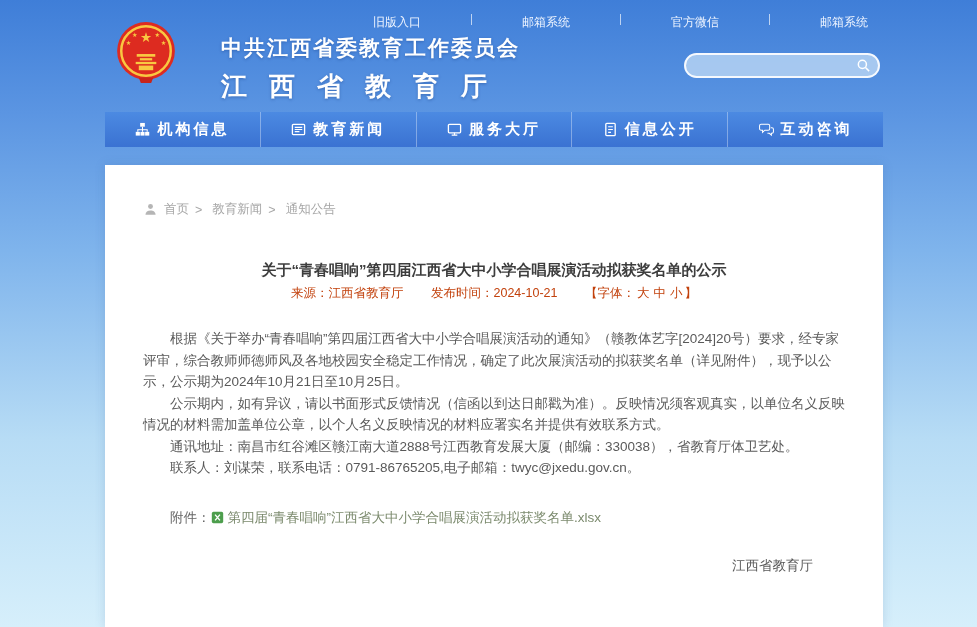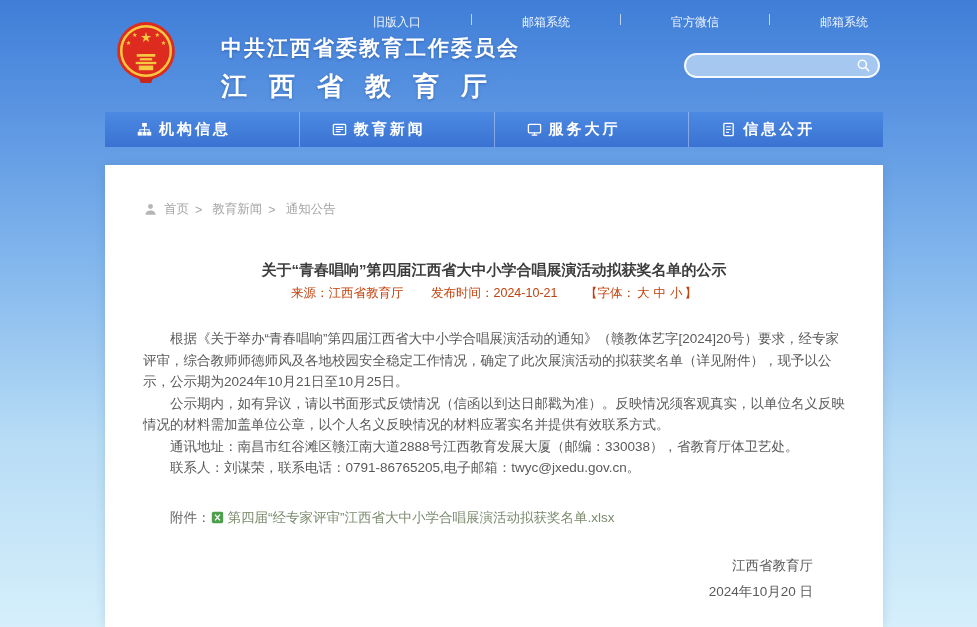--- a/index.html
+++ b/index.html
@@ -21,23 +21,23 @@
   .top-links .pipe { width:1px; height:11px; background:rgba(255,255,255,.65); }
   .search { position:absolute; top:53px; right:97px; width:196px; height:25px;
             border:2px solid rgba(255,255,255,.9); border-radius:14px;
             background:rgba(195,220,246,.75); display:flex; align-items:center; }
   .search input { flex:1; min-width:0; border:none; background:transparent; outline:none;
                   padding:0 10px; font-size:12px; color:#2a4a7a; }
   .search .mag { width:15px; height:15px; margin-right:7px; cursor:pointer; flex:none; }
   
   .navbar { position:absolute; left:105px; top:112px; width:778px; height:35px; display:flex;
             background:linear-gradient(180deg,#4c8ae2 0%,#3a72d2 100%); }
-  .nav-item { flex:1; display:flex; align-items:center; justify-content:flex-start; gap:7px;
+  .nav-item { flex:1; display:flex; align-items:center; justify-content:center; gap:7px;
               color:#fff; font-size:15px; font-weight:bold; letter-spacing:3px; cursor:pointer;
-              border-right:1px solid rgba(255,255,255,.35);padding-left:32px; }
+              border-right:1px solid rgba(255,255,255,.35); }
   .nav-item:last-child { border-right:none; }
   .nav-item svg { width:15px; height:15px; flex:none; }
   
   .card { position:absolute; left:105px; top:165px; width:778px; height:462px; background:#fff;
           box-shadow:0 0 10px rgba(50,90,150,.18); padding:36px 38px 0; overflow:hidden; }
   .breadcrumb { display:flex; align-items:center; gap:6px; color:#a6a6a6; font-size:12.5px; }
   .breadcrumb svg { width:15px; height:15px; }
   .crumb { cursor:pointer; }
   .crumb-sep { margin-right:4px; }
   .article-title { margin:36px 28px 0; text-align:center; font-size:15px; font-weight:bold;
@@ -132,20 +132,27 @@
     </div>
 
     <div class="nav-item">
       <svg viewBox="0 0 16 16">
         <rect x="3" y="1.5" width="10" height="13" rx="1" fill="none" stroke="#fff" stroke-width="1.4"></rect>
         <path d="M5.5 5h5 M5.5 8h5 M5.5 11h3" stroke="#fff" stroke-width="1.2"></path>
       </svg>
       <span>信息公开</span>
     </div>
 
+    <div class="nav-item">
+      <svg viewBox="0 0 16 16">
+        <path d="M2.2 2.5h7.6c.9 0 1.6.7 1.6 1.6v3c0 .9-.7 1.6-1.6 1.6H6.2L3.8 11V8.7H2.2c-.9 0-1.6-.7-1.6-1.6v-3c0-.9.7-1.6 1.6-1.6z" fill="none" stroke="#fff" stroke-width="1.1"></path>
+        <path d="M12.6 6.2h1.2c.9 0 1.6.7 1.6 1.6v2.6c0 .9-.7 1.6-1.6 1.6h-.6v2l-2.2-2h-2" fill="none" stroke="#fff" stroke-width="1.1"></path>
+      </svg>
+      <span>互动咨询</span>
+    </div>
   </div>
 
   <div class="card">
 
     <div class="breadcrumb">
       <svg viewBox="0 0 16 16">
         <circle cx="8" cy="4.8" r="2.6" fill="#b5b5b5"></circle>
         <path d="M2.6 13.6c0-3 2.4-4.6 5.4-4.6s5.4 1.6 5.4 4.6z" fill="#b5b5b5"></path>
       </svg>
       <span class="crumb">首页</span>
@@ -167,22 +174,21 @@
       <p>根据《关于举办“青春唱响”第四届江西省大中小学合唱展演活动的通知》（赣教体艺字[2024]20号）要求，经专家评审，综合教师师德师风及各地校园安全稳定工作情况，确定了此次展演活动的拟获奖名单（详见附件），现予以公示，公示期为2024年10月21日至10月25日。</p>
       <p>公示期内，如有异议，请以书面形式反馈情况（信函以到达日邮戳为准）。反映情况须客观真实，以单位名义反映情况的材料需加盖单位公章，以个人名义反映情况的材料应署实名并提供有效联系方式。</p>
       <p>通讯地址：南昌市红谷滩区赣江南大道2888号江西教育发展大厦（邮编：330038），省教育厅体卫艺处。</p>
       <p>联系人：刘谋荣，联系电话：0791-86765205,电子邮箱：twyc@jxedu.gov.cn。</p>
     </div>
 
     <div class="attachment">
       <span>附件：</span><svg class="xlsx-icon" viewBox="0 0 16 16">
         <rect x="1" y="1" width="14" height="14" rx="2" fill="#4d9e4d"></rect>
         <path d="M5 4.5 L11 11.5 M11 4.5 L5 11.5" stroke="#fff" stroke-width="1.7"></path>
-      </svg><span class="file-link">第四届“经专家评审”江西省大中小学合唱展演活动拟获奖名单.xlsx</span>
+      </svg><span class="file-link">第四届“青春唱响”江西省大中小学合唱展演活动拟获奖名单.xlsx</span>
     </div>
 
     <div class="signoff">
       <div>江西省教育厅</div>
-      <div>2024年10月20 日</div>
     </div>
 
   </div>
 </div>
 
 </body></html>

